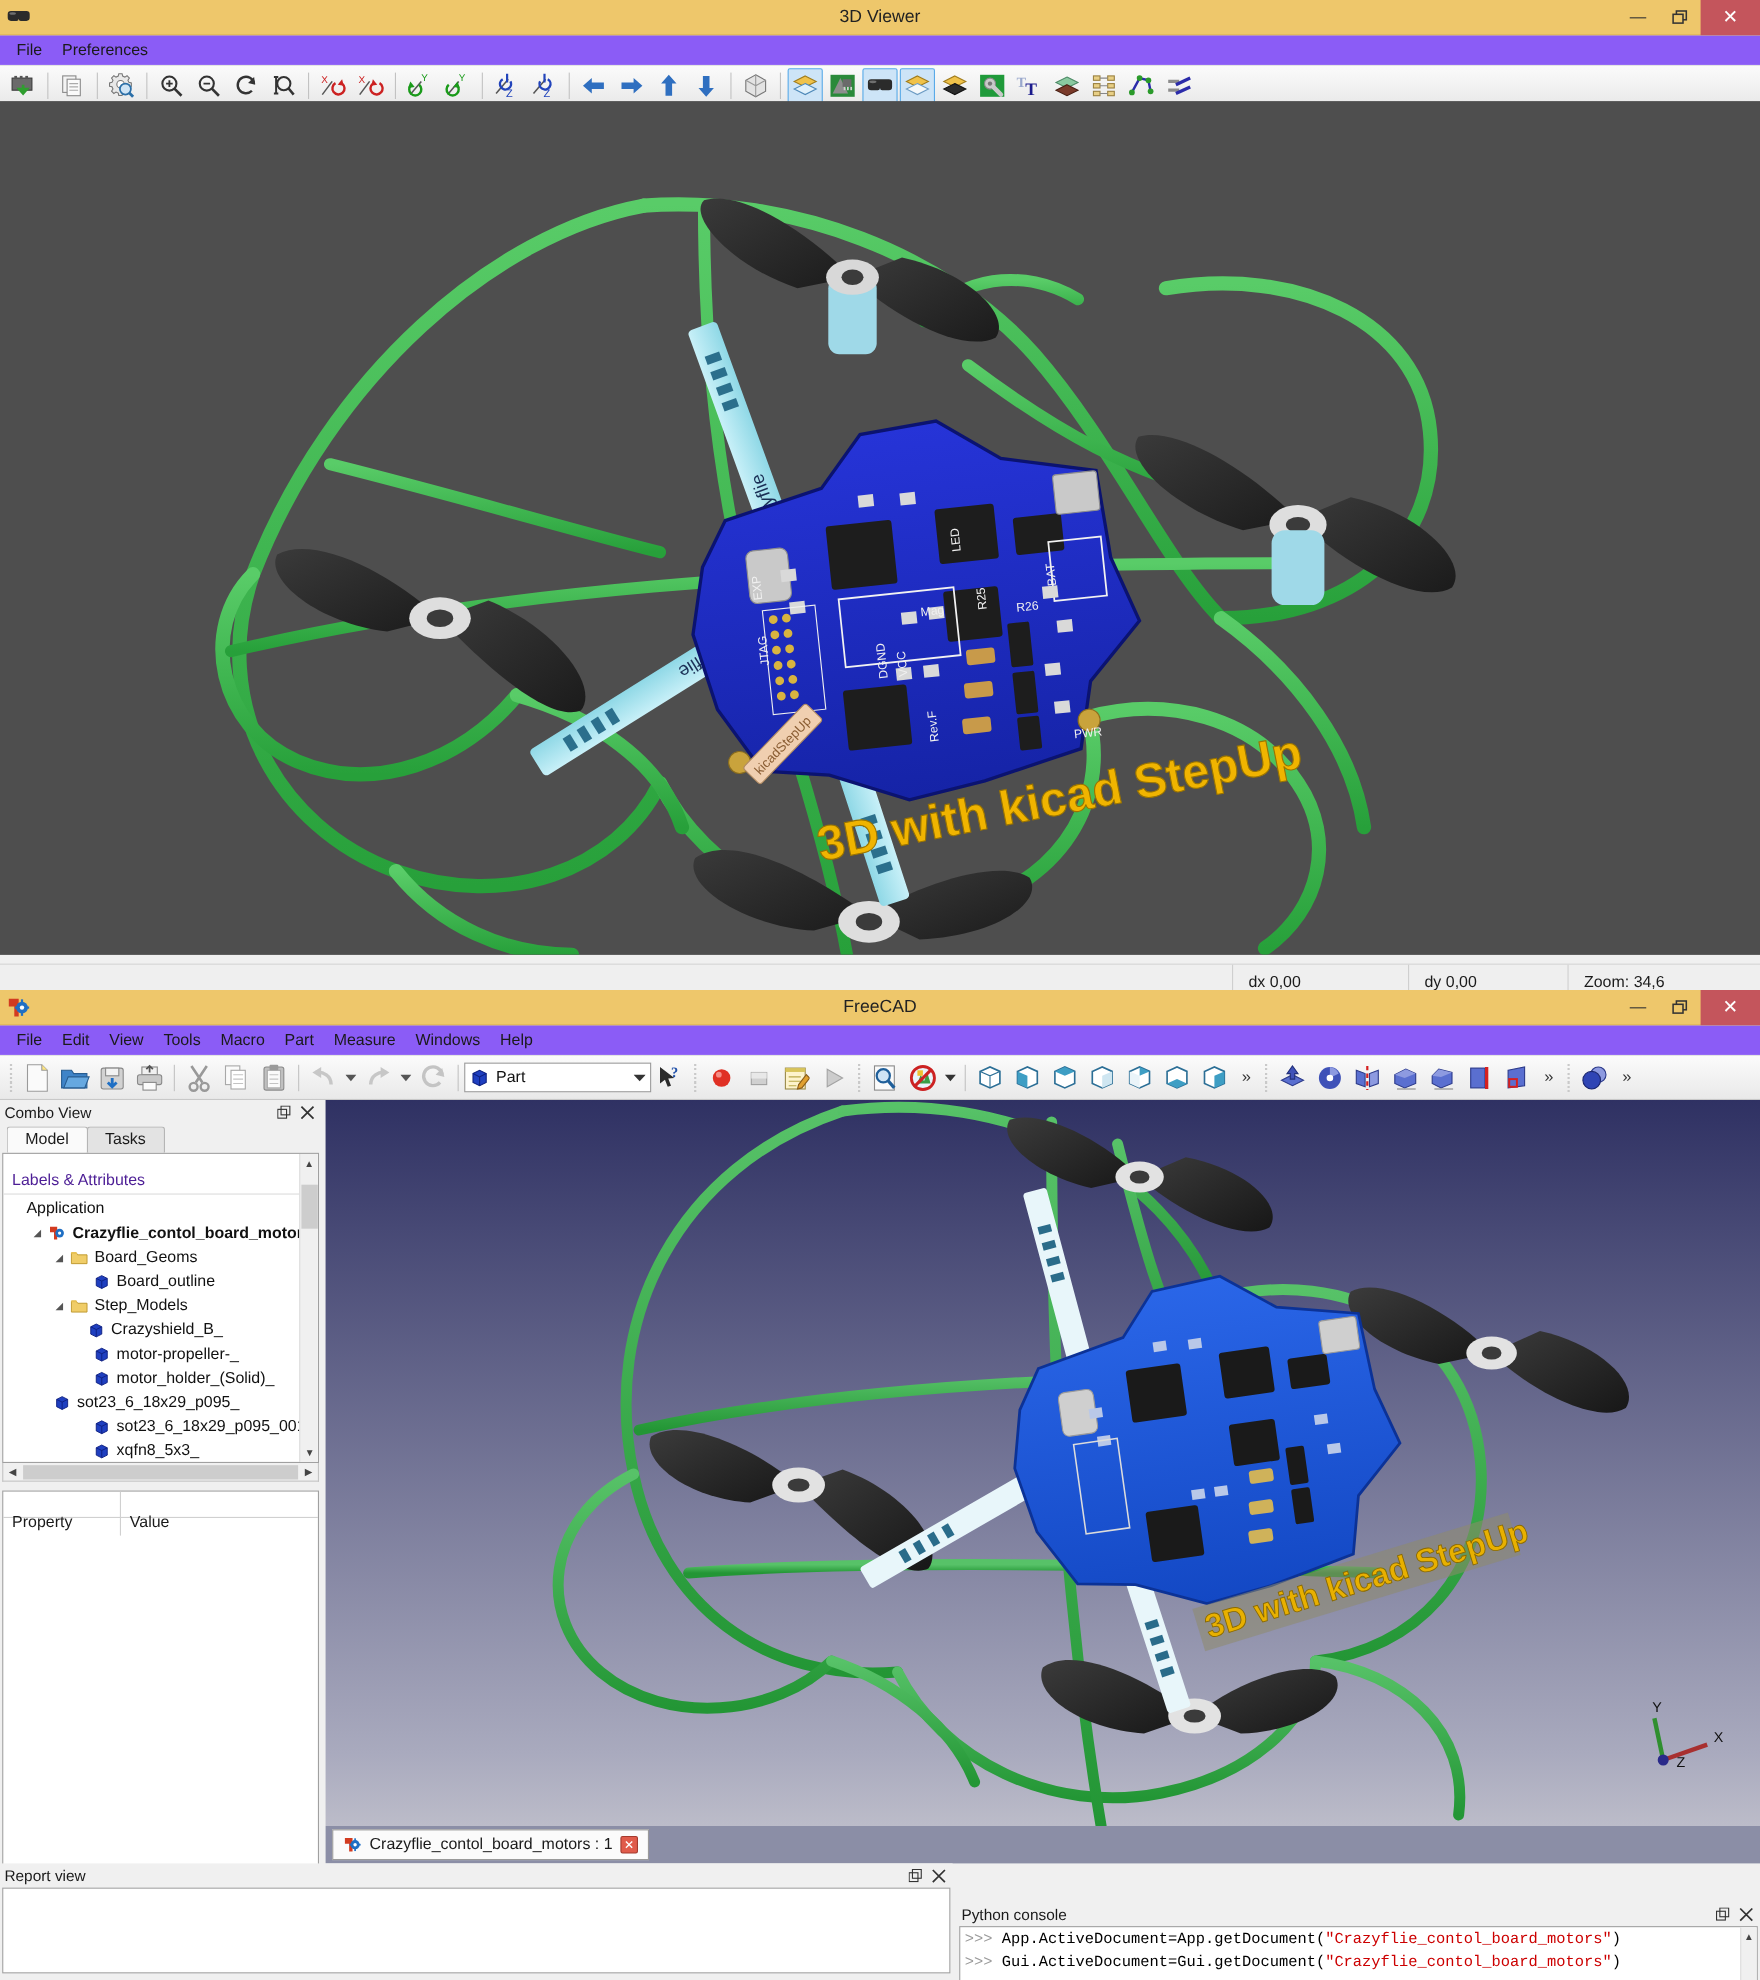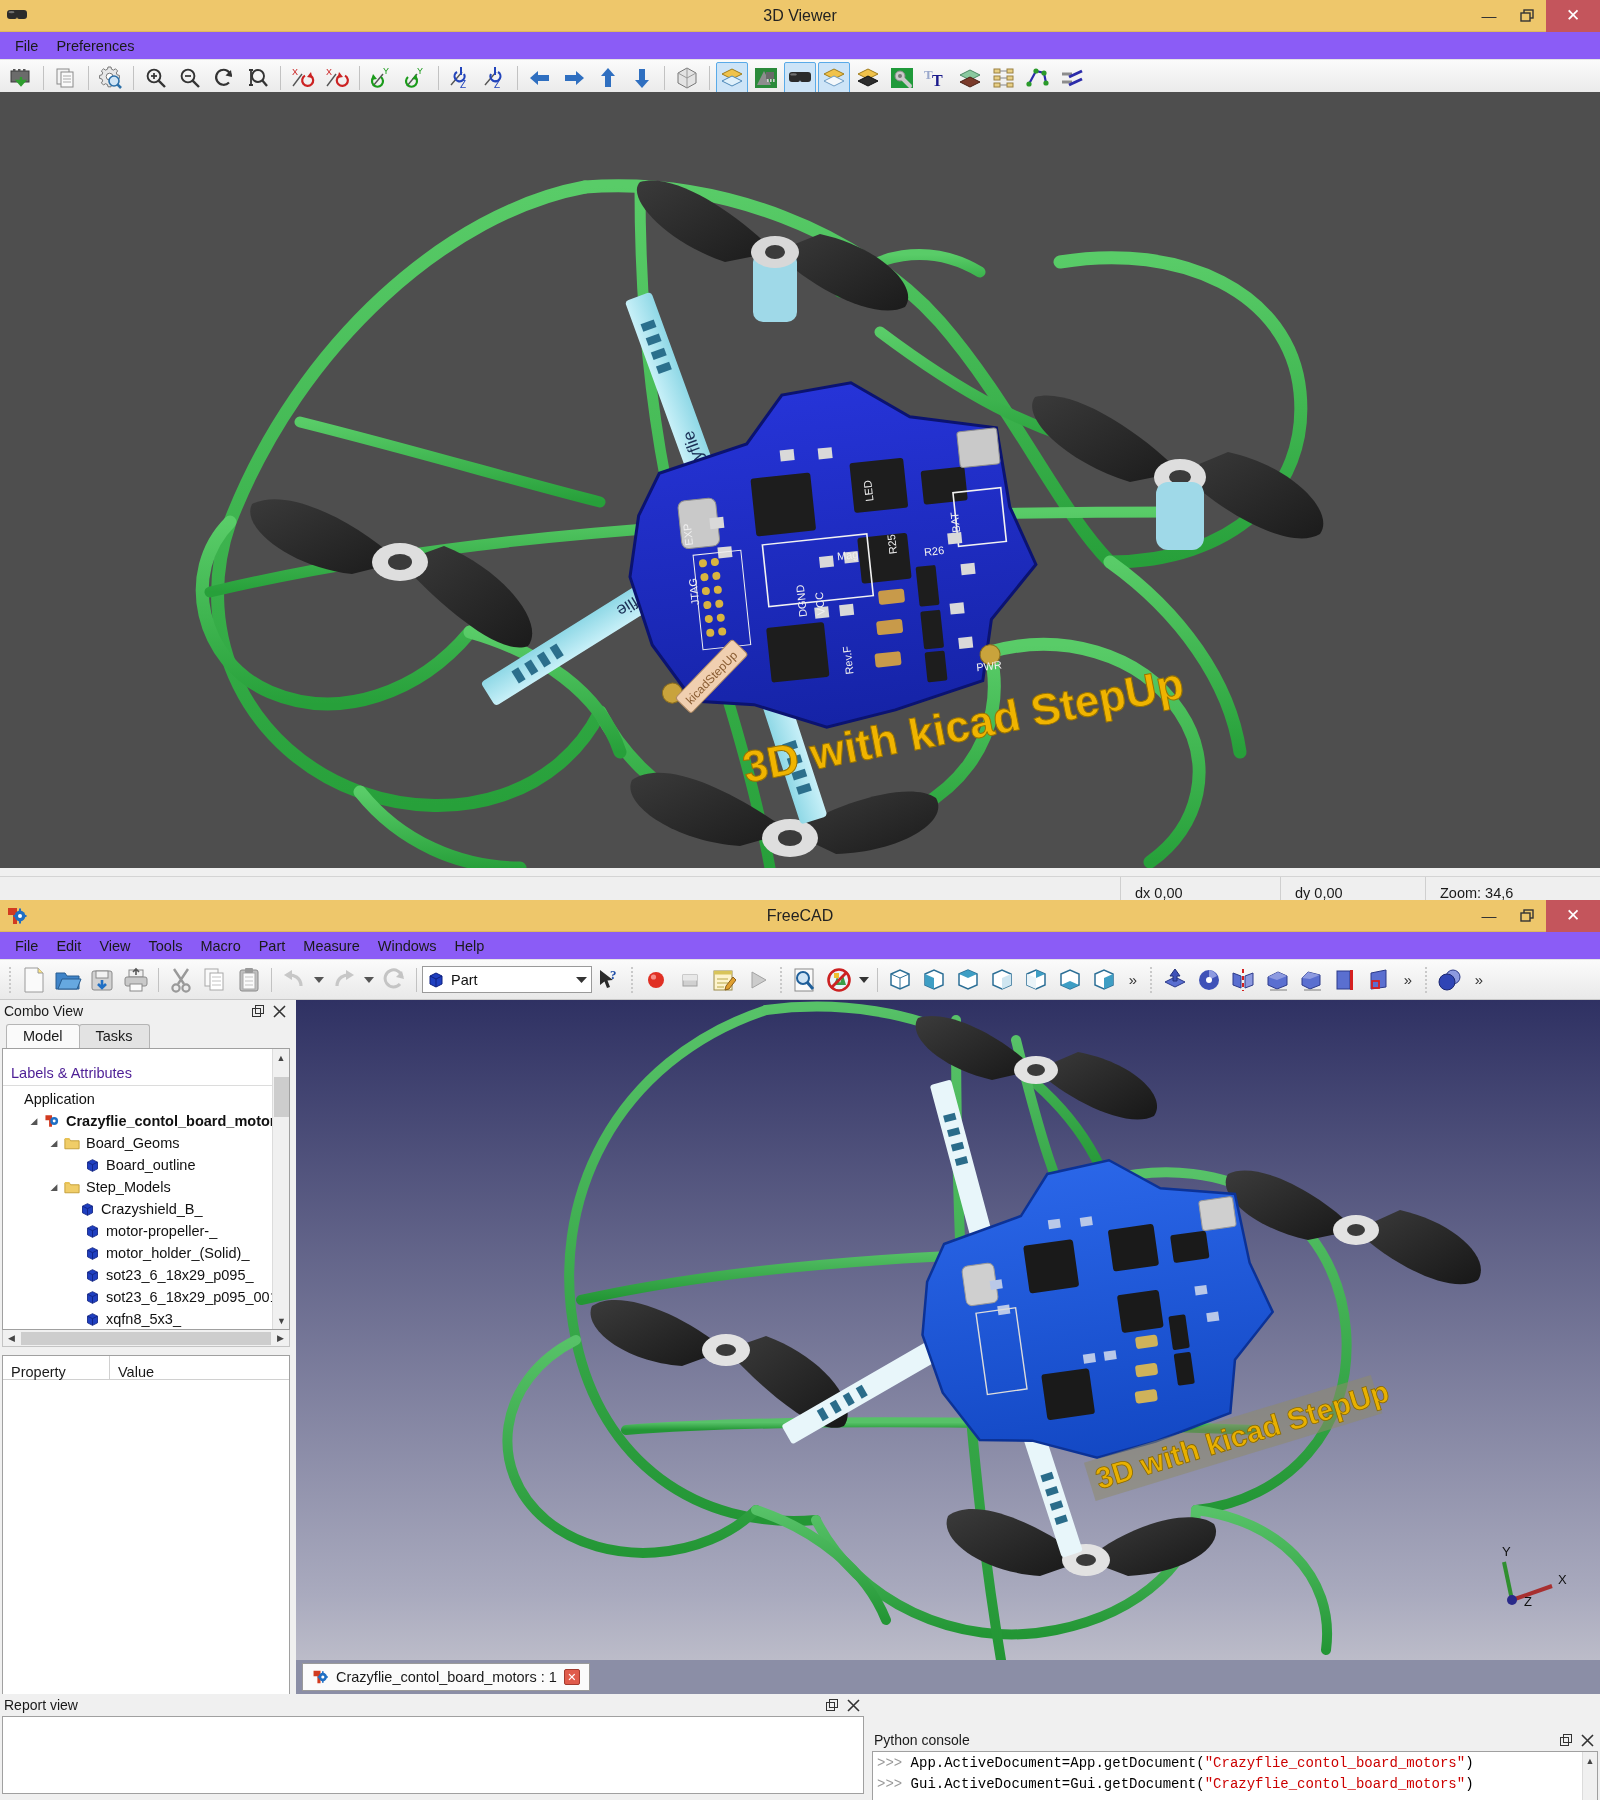--- a/index.html
+++ b/index.html
@@ -85,21 +85,21 @@
 
   .vscroll { position:absolute; right:0; top:0; width:17px; height:100%; background:#f0f0f0; border-left:1px solid #dcdcdc;}
   .vscroll .arrow { height:17px; display:flex;align-items:center;justify-content:center;font-size:9px;color:#444;}
   .vscroll .thumb { position:absolute; top:28px; left:1px; width:15px; height:40px; background:#cdcdcd;}
   .hscroll { height:17px; background:#f0f0f0; border:1px solid #c4c4c4; border-top:none; margin:0 2px; display:flex; align-items:center;}
   .hscroll .harrow{width:17px;text-align:center;font-size:9px;color:#444;}
   .hscroll .hthumb{flex:1;height:13px;background:#cdcdcd;margin:0 1px;}
 
   .prop-box { margin: 8px 2px 0 2px; border: 1px solid #a0a0a0; background:#fff; height: 345px;}
   .prop-head { display:flex; height: 24px; border-bottom:1px solid #d0d0d0; font-size:14.5px; color:#1a1a1a;}
-  .prop-head div { padding: 8px 8px; }
+  .prop-head div { padding: 20px 8px; }
   .prop-head .c1 { width: 107px; border-right:1px solid #d0d0d0; }
 
   .bottom-tabs { display:flex; height: 26px; align-items:flex-start; padding-left: 4px; }
   .btab { font-size:14.5px; color:#1a1a1a; padding: 3px 14px; border:1px solid #a8a8a8; border-top:none;
           border-radius: 0 0 7px 7px; background:#f0f0f0; margin-right:4px;}
 
   #fc-3dview { position: absolute; left: 296px; top: 0; width: 1304px; height: 660px;
       background: linear-gradient(#2f3163, #a9aabe 88%, #bcbcc9); overflow:hidden; }
   #fc-doc-tabbar { position:absolute; left:296px; top:660px; width:1304px; height:34px; background:#8b8ea6; display:flex; align-items:center; padding-left:6px;}
   .doc-tab { background:#fbfbfb; border:1px solid #9a9a9a; height:28px; display:flex; align-items:center; gap:7px; padding: 0 9px; font-size:14.5px; color:#1a1a1a;}
@@ -1009,21 +1009,21 @@
               <div class="trow" style="padding-left: 64px;">
                 <span class="twist"></span>
                 <span class="tree-icon">
                   <svg width="15" height="15" viewBox="0 0 18 18">
                     <path d="M3 5 L9 2 L15 5 L15 13 L9 16 L3 13 Z" fill="#1f3fc0" stroke="#0e2080"></path>
                     <path d="M3 5 L9 8 L15 5 M9 8 L9 16" stroke="#0e2080" fill="none"></path>
                   </svg>
                 </span>
                 <span class="tlabel">motor_holder_(Solid)_</span>
               </div>
-              <div class="trow" style="padding-left: 64px;">
+              <div class="trow" style="padding-left: 28px;">
                 <span class="twist"></span>
                 <span class="tree-icon">
                   <svg width="15" height="15" viewBox="0 0 18 18">
                     <path d="M3 5 L9 2 L15 5 L15 13 L9 16 L3 13 Z" fill="#1f3fc0" stroke="#0e2080"></path>
                     <path d="M3 5 L9 8 L15 5 M9 8 L9 16" stroke="#0e2080" fill="none"></path>
                   </svg>
                 </span>
                 <span class="tlabel">sot23_6_18x29_p095_</span>
               </div>
               <div class="trow" style="padding-left: 64px;">

